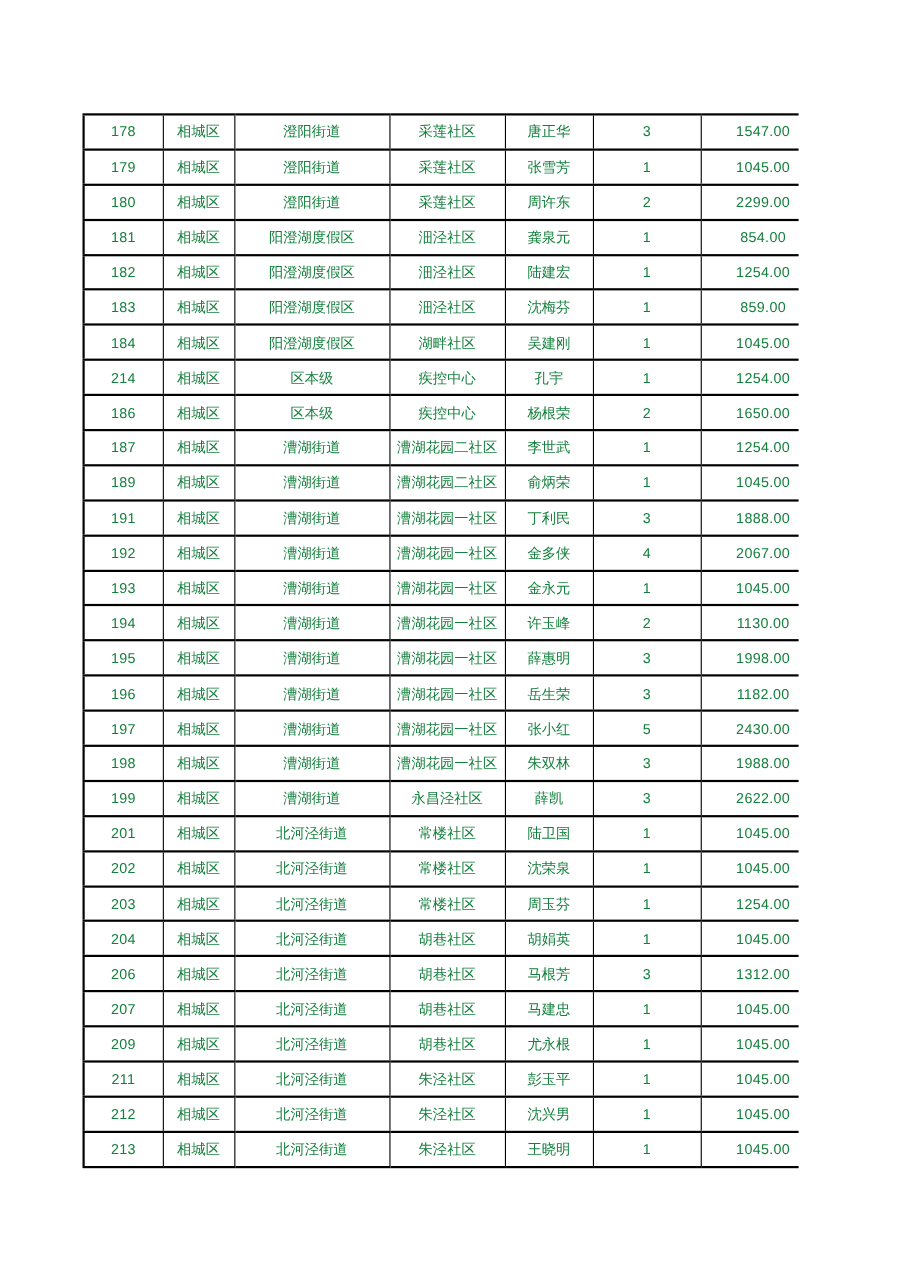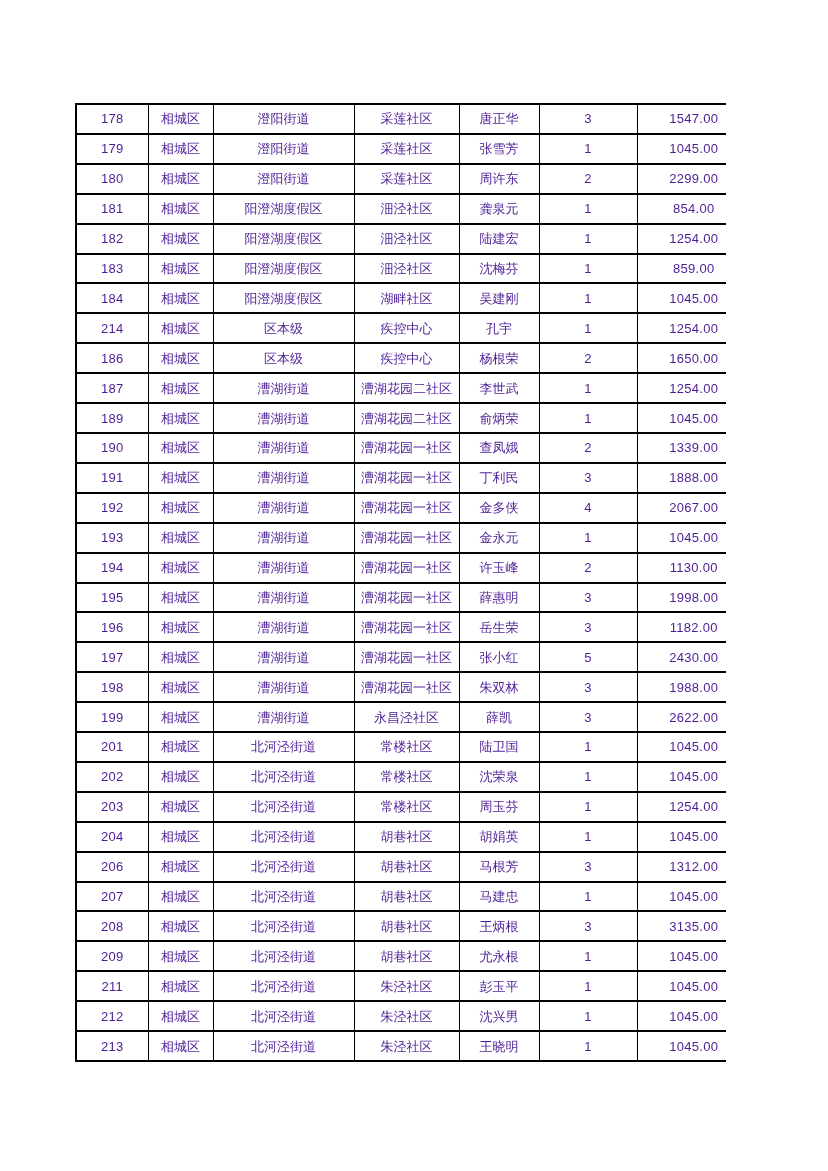--- a/index.html
+++ b/index.html
@@ -6,21 +6,21 @@
     margin: 0;
     padding: 0;
     background: #ffffff;
   }
   .page {
     position: relative;
     width: 726px;
     height: 1171px;
     background: #ffffff;
     font-family: "Liberation Sans", sans-serif;
-    color: #4c1d95;
+    color: #15803d;
     overflow: hidden;
   }
   .sheet-table {
     position: absolute;
     left: 75px;
     top: 103px;
     width: 675px;
     height: 959px;
     border-collapse: collapse;
     table-layout: fixed;
@@ -160,29 +160,20 @@
         <tr>
           <td class="num">189</td>
           <td class="cjk">相城区</td>
           <td class="cjk">漕湖街道</td>
           <td class="cjk">漕湖花园二社区</td>
           <td class="cjk">俞炳荣</td>
           <td class="num">1</td>
           <td class="num">1045.00</td>
         </tr>
         <tr>
-          <td class="num">190</td>
-          <td class="cjk">相城区</td>
-          <td class="cjk">漕湖街道</td>
-          <td class="cjk">漕湖花园一社区</td>
-          <td class="cjk">查凤娥</td>
-          <td class="num">2</td>
-          <td class="num">1339.00</td>
-        </tr>
-        <tr>
           <td class="num">191</td>
           <td class="cjk">相城区</td>
           <td class="cjk">漕湖街道</td>
           <td class="cjk">漕湖花园一社区</td>
           <td class="cjk">丁利民</td>
           <td class="num">3</td>
           <td class="num">1888.00</td>
         </tr>
         <tr>
           <td class="num">192</td>
@@ -302,29 +293,20 @@
           <td class="num">1312.00</td>
         </tr>
         <tr>
           <td class="num">207</td>
           <td class="cjk">相城区</td>
           <td class="cjk">北河泾街道</td>
           <td class="cjk">胡巷社区</td>
           <td class="cjk">马建忠</td>
           <td class="num">1</td>
           <td class="num">1045.00</td>
-        </tr>
-        <tr>
-          <td class="num">208</td>
-          <td class="cjk">相城区</td>
-          <td class="cjk">北河泾街道</td>
-          <td class="cjk">胡巷社区</td>
-          <td class="cjk">王炳根</td>
-          <td class="num">3</td>
-          <td class="num">3135.00</td>
         </tr>
         <tr>
           <td class="num">209</td>
           <td class="cjk">相城区</td>
           <td class="cjk">北河泾街道</td>
           <td class="cjk">胡巷社区</td>
           <td class="cjk">尤永根</td>
           <td class="num">1</td>
           <td class="num">1045.00</td>
         </tr>

